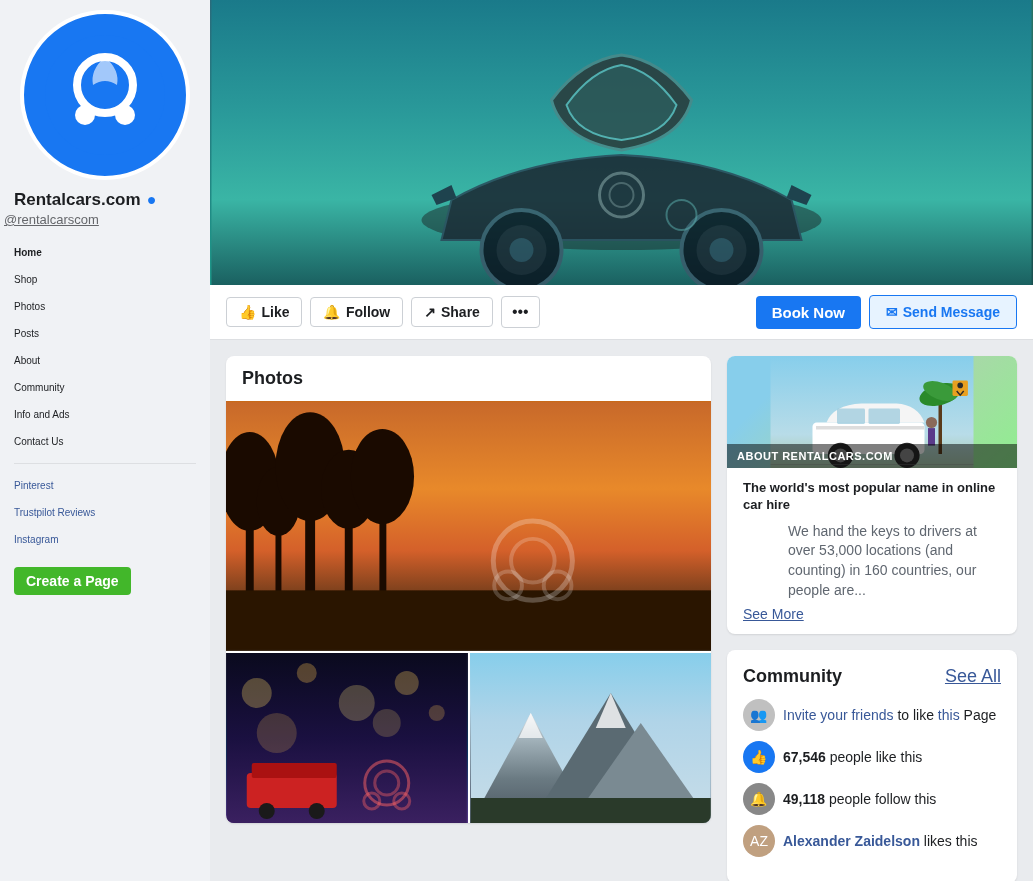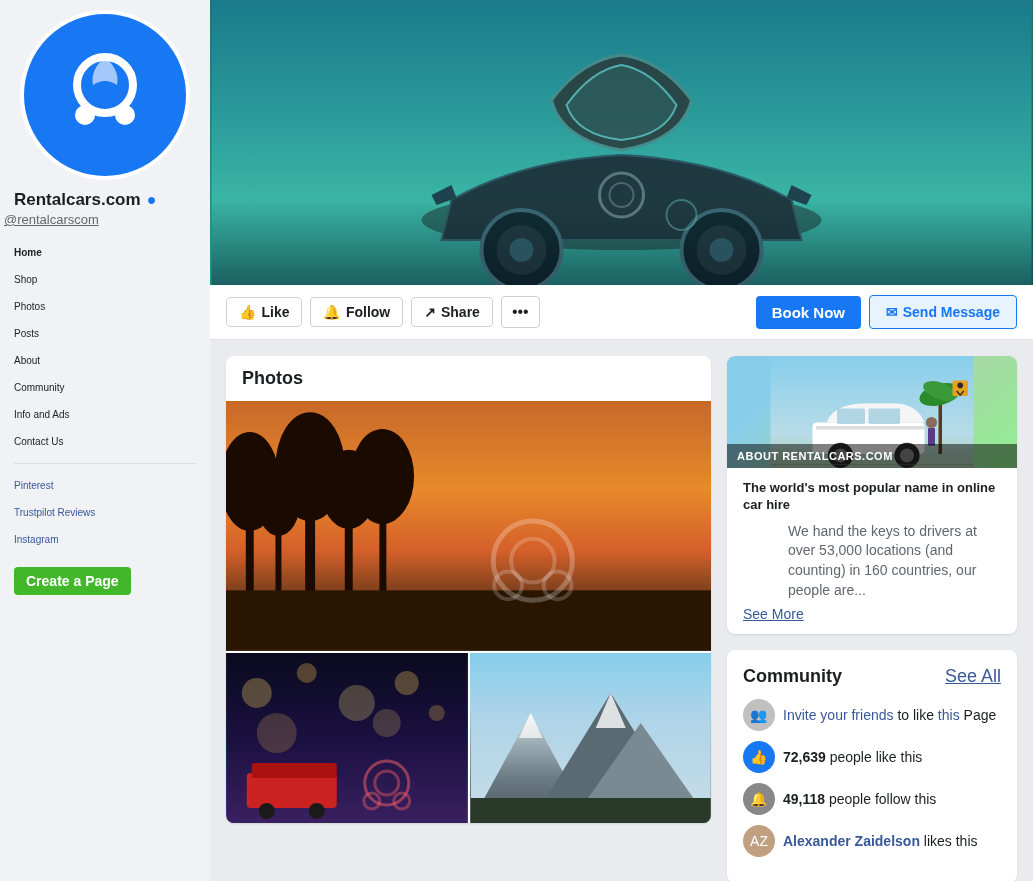--- a/index.html
+++ b/index.html
@@ -371,21 +371,21 @@
           <div class="community-item">
             <div class="user-avatar">👥</div>
             <span>
               <a href="#" class="invite-link">Invite your friends</a><span> to like </span><a href="#" class="invite-link">this</a><span> Page</span>
             </span>
           </div>
 
           <div class="community-item">
             <div class="user-avatar" style="background:#1877f2;">👍</div>
             <span>
-              <span class="likes-count">72,639</span><span> people like this</span>
+              <span class="likes-count">67,546</span><span> people like this</span>
             </span>
           </div>
 
           <div class="community-item">
             <div class="user-avatar" style="background:#888;">🔔</div>
             <span>
               <span class="likes-count">49,118</span><span> people follow this</span>
             </span>
           </div>
 

